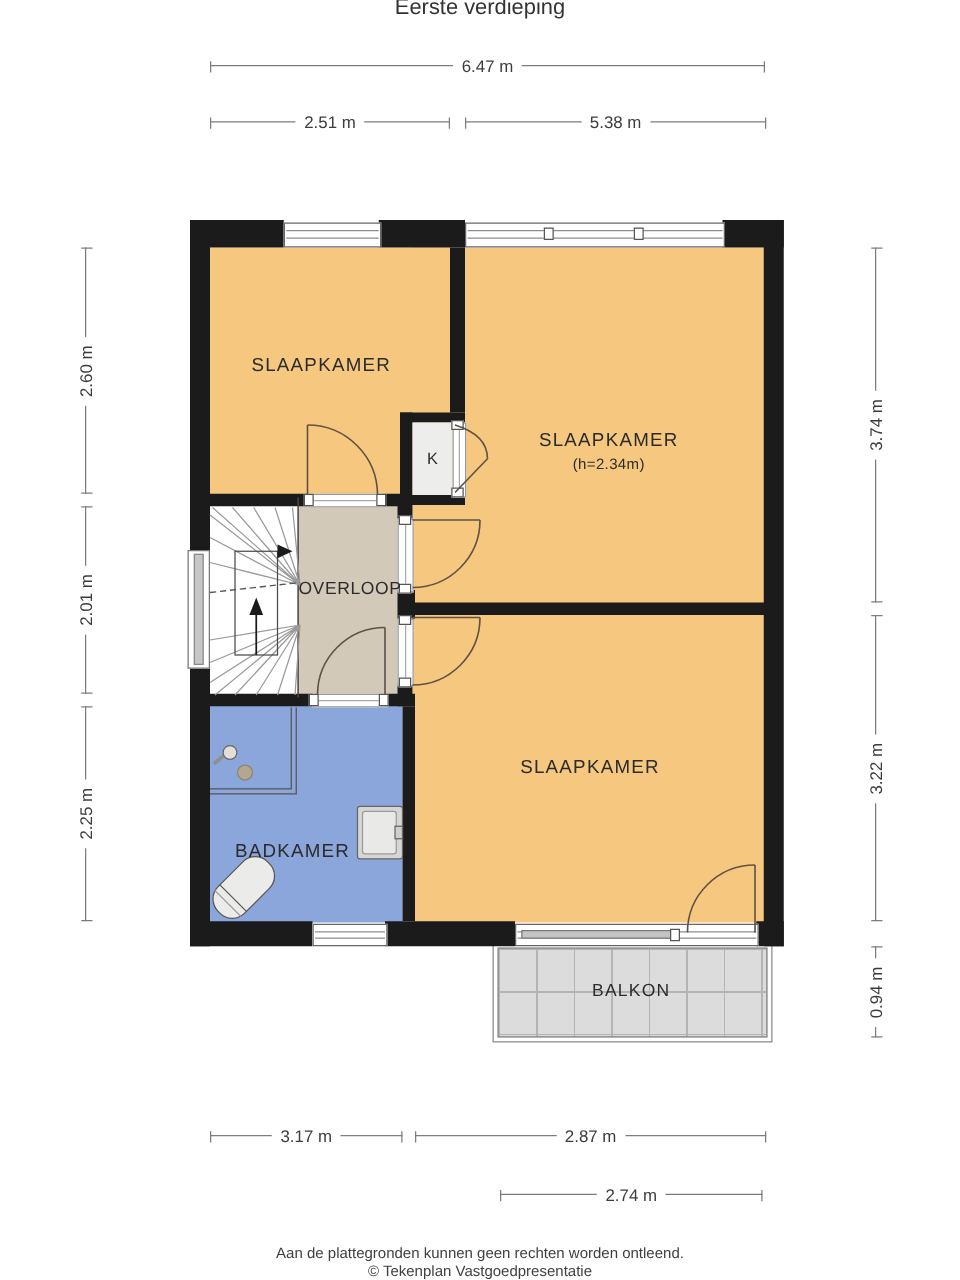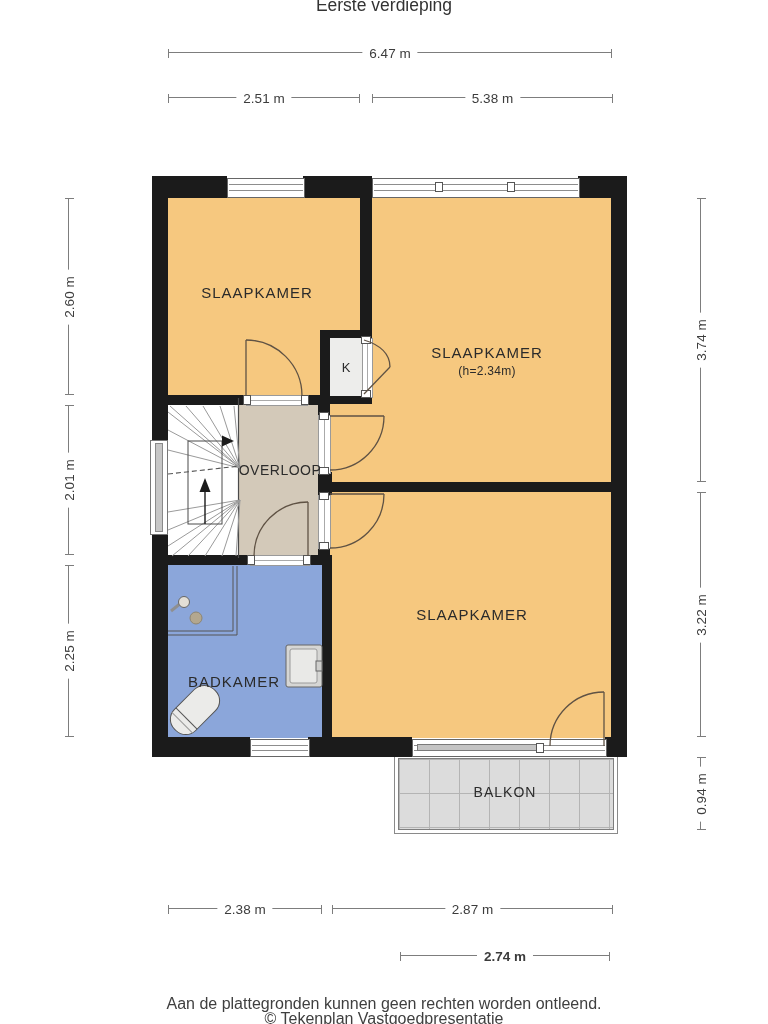--- a/index.html
+++ b/index.html
@@ -43,21 +43,21 @@
   .dim-h::before{left:0;} .dim-h::after{right:0;}
   .dim-h .dim-label{position:absolute;left:50%;top:0;transform:translate(-50%,-50%);
     background:#fff;padding:0 7px;font-size:13.5px;color:#3c3c3c;white-space:nowrap;}
   .dim-v{position:absolute;border-left:1px solid #7d7d7d;width:0;z-index:2;}
   .dim-v::before,.dim-v::after{content:'';position:absolute;left:-4px;height:1px;width:9px;background:#7d7d7d;}
   .dim-v::before{top:0;} .dim-v::after{bottom:0;}
   .dim-v .dim-label{position:absolute;left:0;top:50%;transform:translate(-50%,-50%) rotate(-90deg);
     background:#fff;padding:0 7px;font-size:13.5px;color:#3c3c3c;white-space:nowrap;}
   
   .title{position:absolute;left:0;right:0;top:-5px;text-align:center;font-size:17.5px;color:#333;}
-  .footer{position:absolute;left:0;right:0;text-align:center;font-size:16px;color:#3f3f3f;}
+  .footer{position:absolute;left:0;right:0;text-align:center;font-size:12px;color:#3f3f3f;}
   svg.overlay{position:absolute;left:0;top:0;z-index:6;pointer-events:none;}
 </style>
 </head>
 <body>
 
 <div class="title">Eerste verdieping</div>
 
 <div class="room" style="left:168px;top:198px;width:192px;height:200px;"></div>
 <div class="room" style="left:330px;top:198px;width:283px;height:290px;"></div>
 <div class="room" style="left:330px;top:488px;width:283px;height:250px;"></div>
@@ -218,23 +218,23 @@
   <span class="dim-label">3.74 m</span>
   </div>
 <div class="dim-v" style="left:700px;top:492px;height:245px;">
   <span class="dim-label">3.22 m</span>
   </div>
 <div class="dim-v" style="left:700px;top:757px;height:73px;">
   <span class="dim-label">0.94 m</span>
   </div>
 
 <div class="dim-h" style="left:168px;top:908px;width:154px;">
-  <span class="dim-label">2.38 m</span>
+  <span class="dim-label">3.17 m</span>
   </div>
 <div class="dim-h" style="left:332px;top:908px;width:281px;">
   <span class="dim-label">2.87 m</span>
   </div>
-<div class="dim-h" style="left:400px;top:955px;width:210px;font-weight:bold;">
+<div class="dim-h" style="left:400px;top:955px;width:210px;">
   <span class="dim-label">2.74 m</span>
   </div>
 
 <div class="footer" style="top:995px;">Aan de plattegronden kunnen geen rechten worden ontleend.</div>
 <div class="footer" style="top:1010px;">© Tekenplan Vastgoedpresentatie</div>
 
 </body></html>

